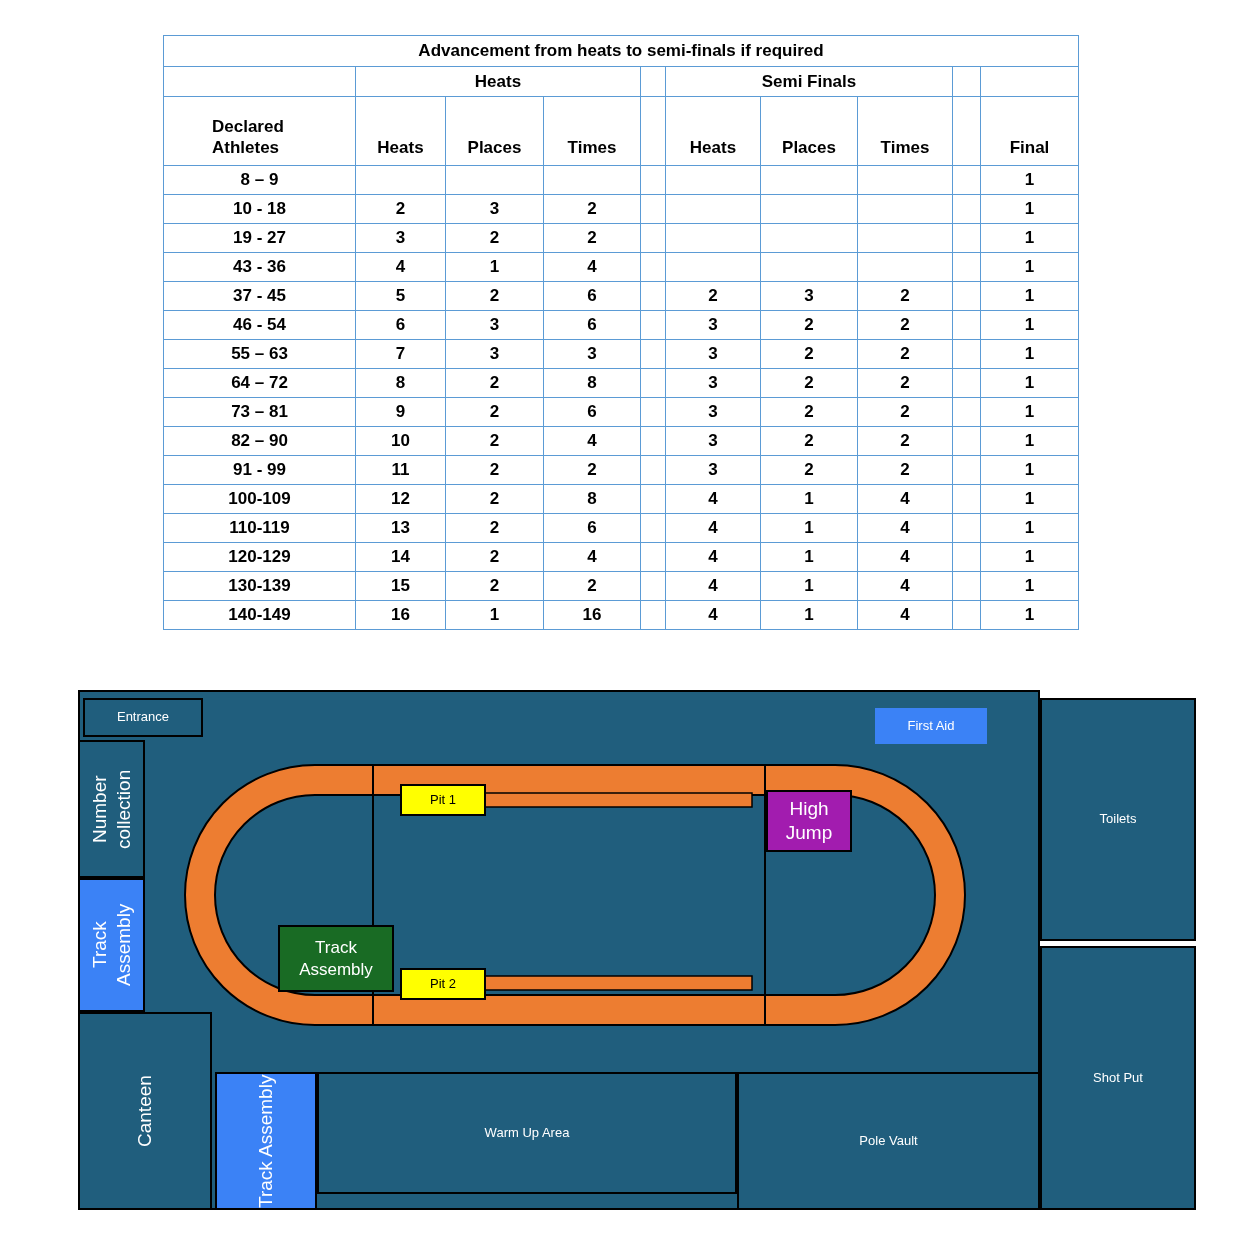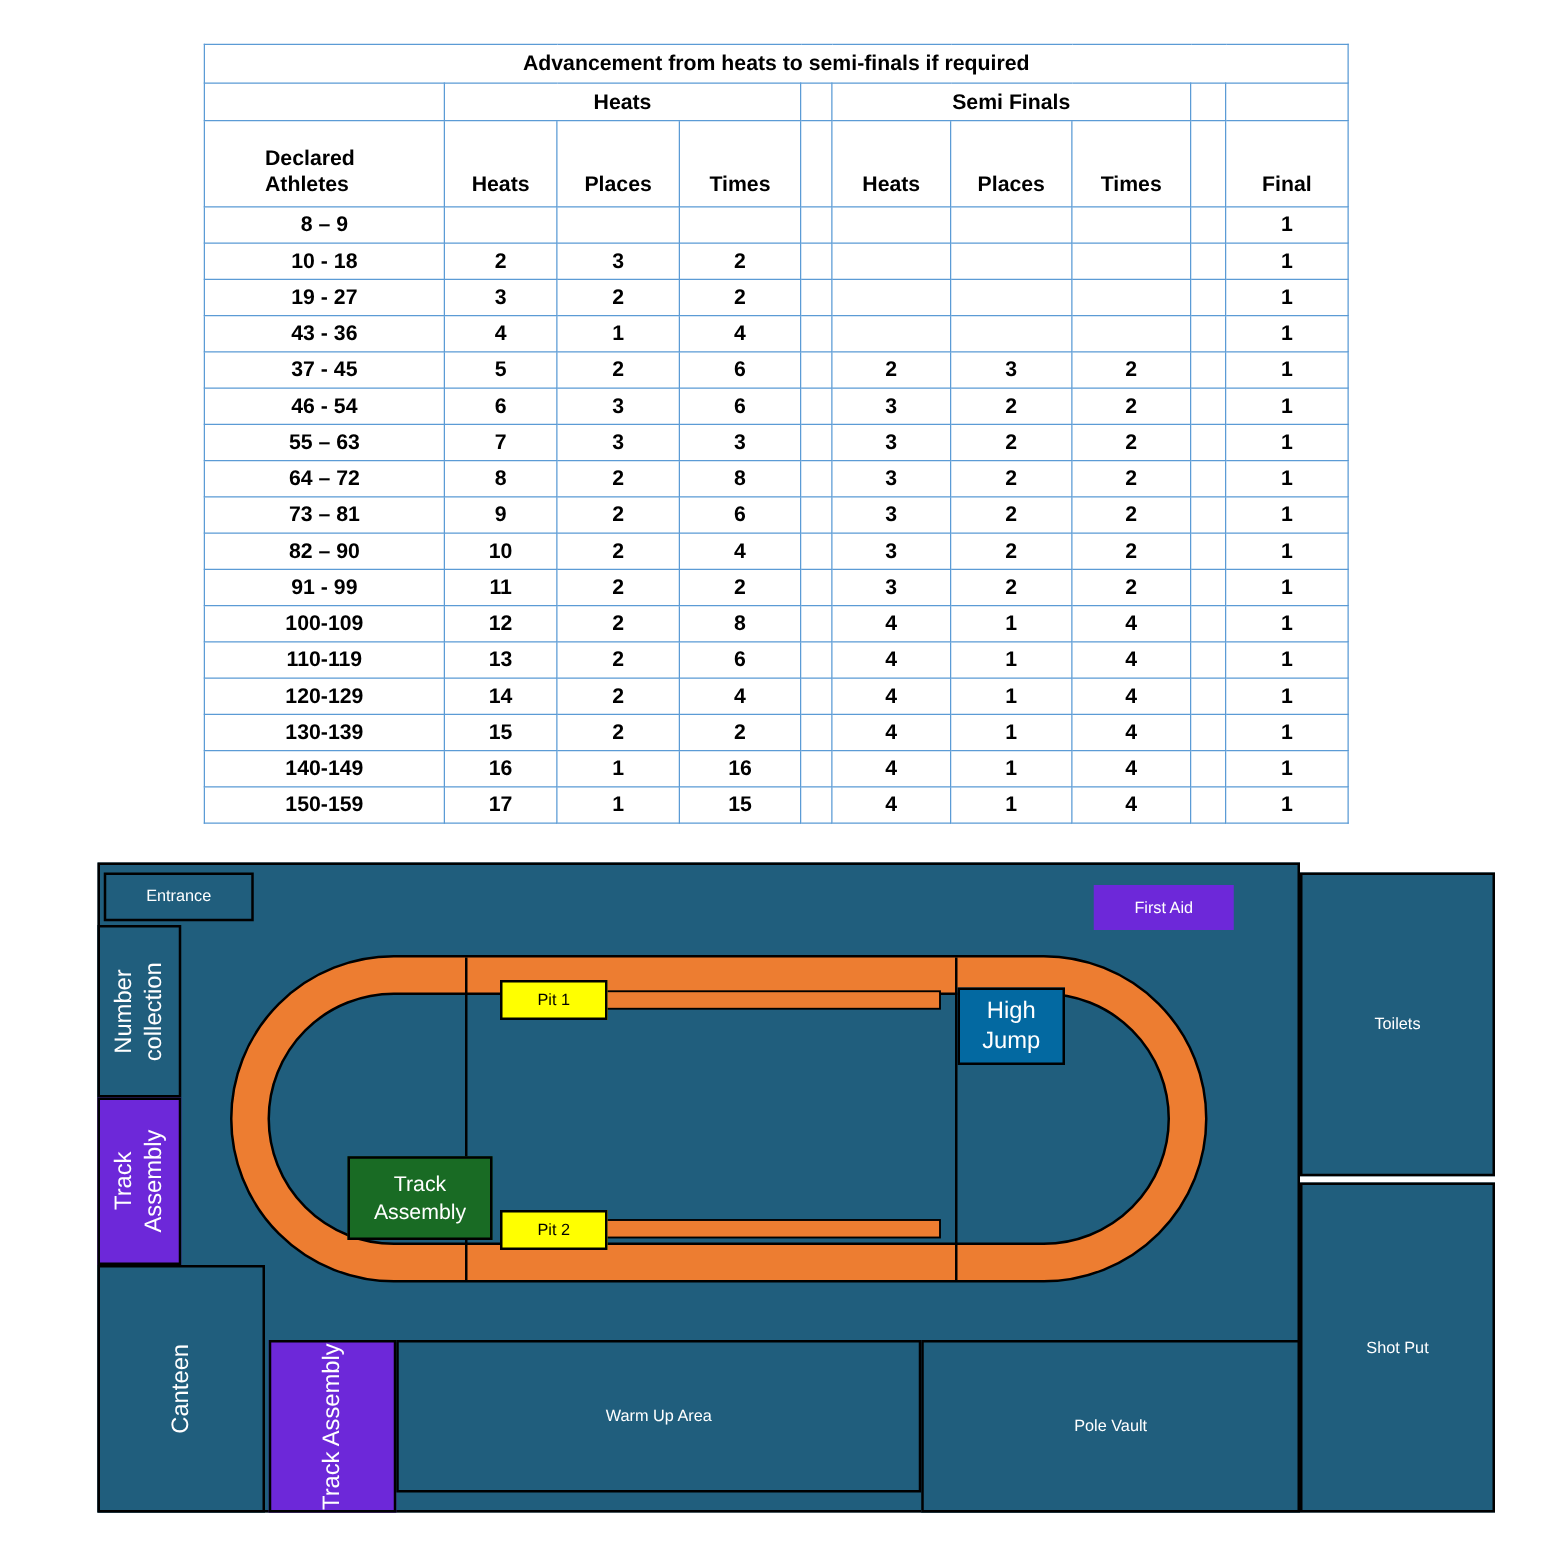--- a/index.html
+++ b/index.html
@@ -16,24 +16,24 @@
   .declared-th{text-align:left;padding-left:12px;}
   .declared-span{display:inline-block;width:95px;text-align:left;margin-top:19px;}
 
   
   .map{position:absolute;left:78px;top:690px;width:1118px;height:520px;}
   .field{position:absolute;left:0;top:0;width:962px;height:520px;background:#205E7D;border:2px solid #000;box-sizing:border-box;}
   .track-svg{position:absolute;left:0;top:0;}
   .box{position:absolute;display:flex;align-items:center;justify-content:center;border:2px solid #000;
     color:#fff;font-size:13px;text-align:center;line-height:1.25;box-sizing:border-box;}
   .blue{background:#205E7D;}
-  .red{background:#6d28d9;}
+  .red{background:#3b82f6;}
   .noborder{border:none;}
   .yellow{background:#FFFF00;color:#000;}
-  .green{background:#0369a1;}
+  .green{background:#a21caf;}
   .dkgreen{background:#196B24;}
   .vtext{writing-mode:vertical-rl;transform:rotate(180deg);font-size:19px;}
 
   .entrance{left:5px;top:8px;width:120px;height:39px;}
   .number-collection{left:0;top:50px;width:67px;height:138px;}
   .ta-left{left:0;top:188px;width:67px;height:134px;}
   .canteen{left:0;top:322px;width:134px;height:198px;}
   .ta-bottom{left:137px;top:382px;width:102px;height:138px;}
   .warmup{left:239px;top:382px;width:420px;height:122px;}
   .polevault{left:659px;top:382px;width:303px;height:138px;}
@@ -274,32 +274,20 @@
         <td>16</td>
         <td>1</td>
         <td>16</td>
         <td></td>
         <td>4</td>
         <td>1</td>
         <td>4</td>
         <td></td>
         <td>1</td>
       </tr>
-      <tr>
-        <td>150-159</td>
-        <td>17</td>
-        <td>1</td>
-        <td>15</td>
-        <td></td>
-        <td>4</td>
-        <td>1</td>
-        <td>4</td>
-        <td></td>
-        <td>1</td>
-      </tr>
     </tbody>
 </table>
 
 <div class="map">
   <div class="field"></div>
 
   <svg class="track-svg" width="1118" height="520">
     <rect x="107" y="75" width="780" height="260" rx="130" ry="130" fill="#ED7D31" stroke="#000" stroke-width="2"></rect>
     <rect x="137" y="105" width="720" height="200" rx="100" ry="100" fill="#205E7D" stroke="#000" stroke-width="2"></rect>
     <line x1="295" y1="76" x2="295" y2="334" stroke="#000" stroke-width="2"></line>

